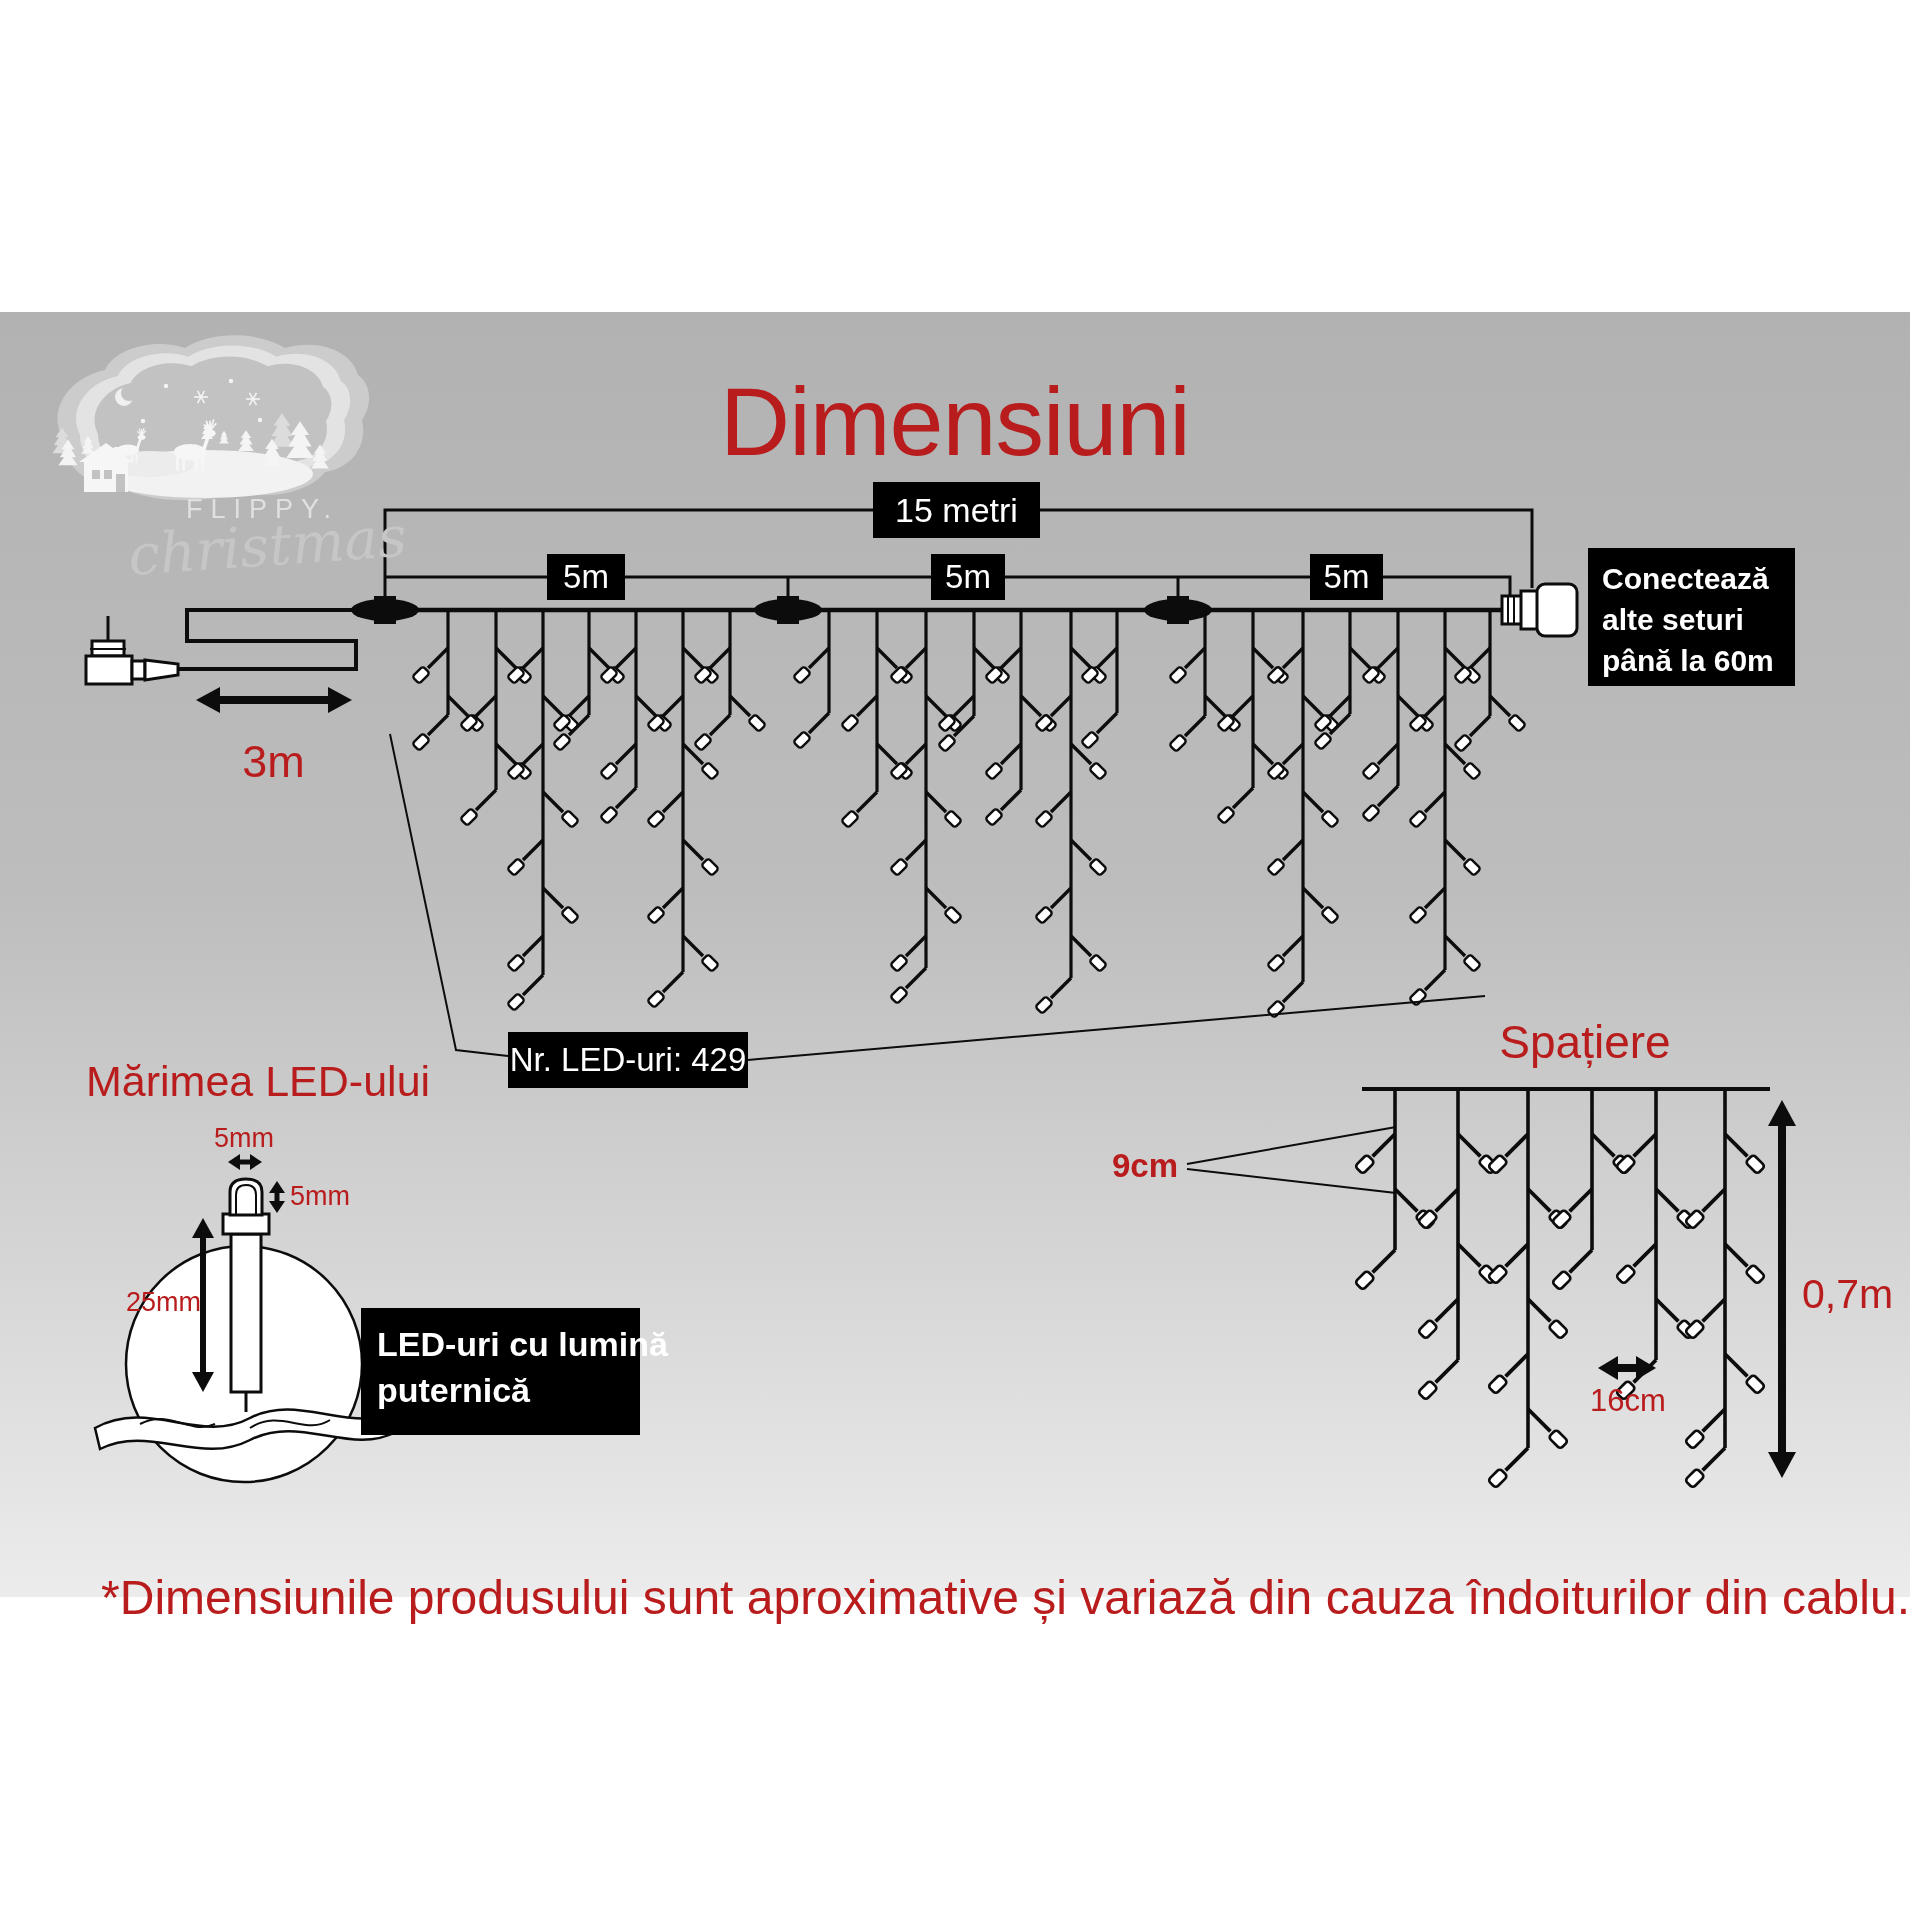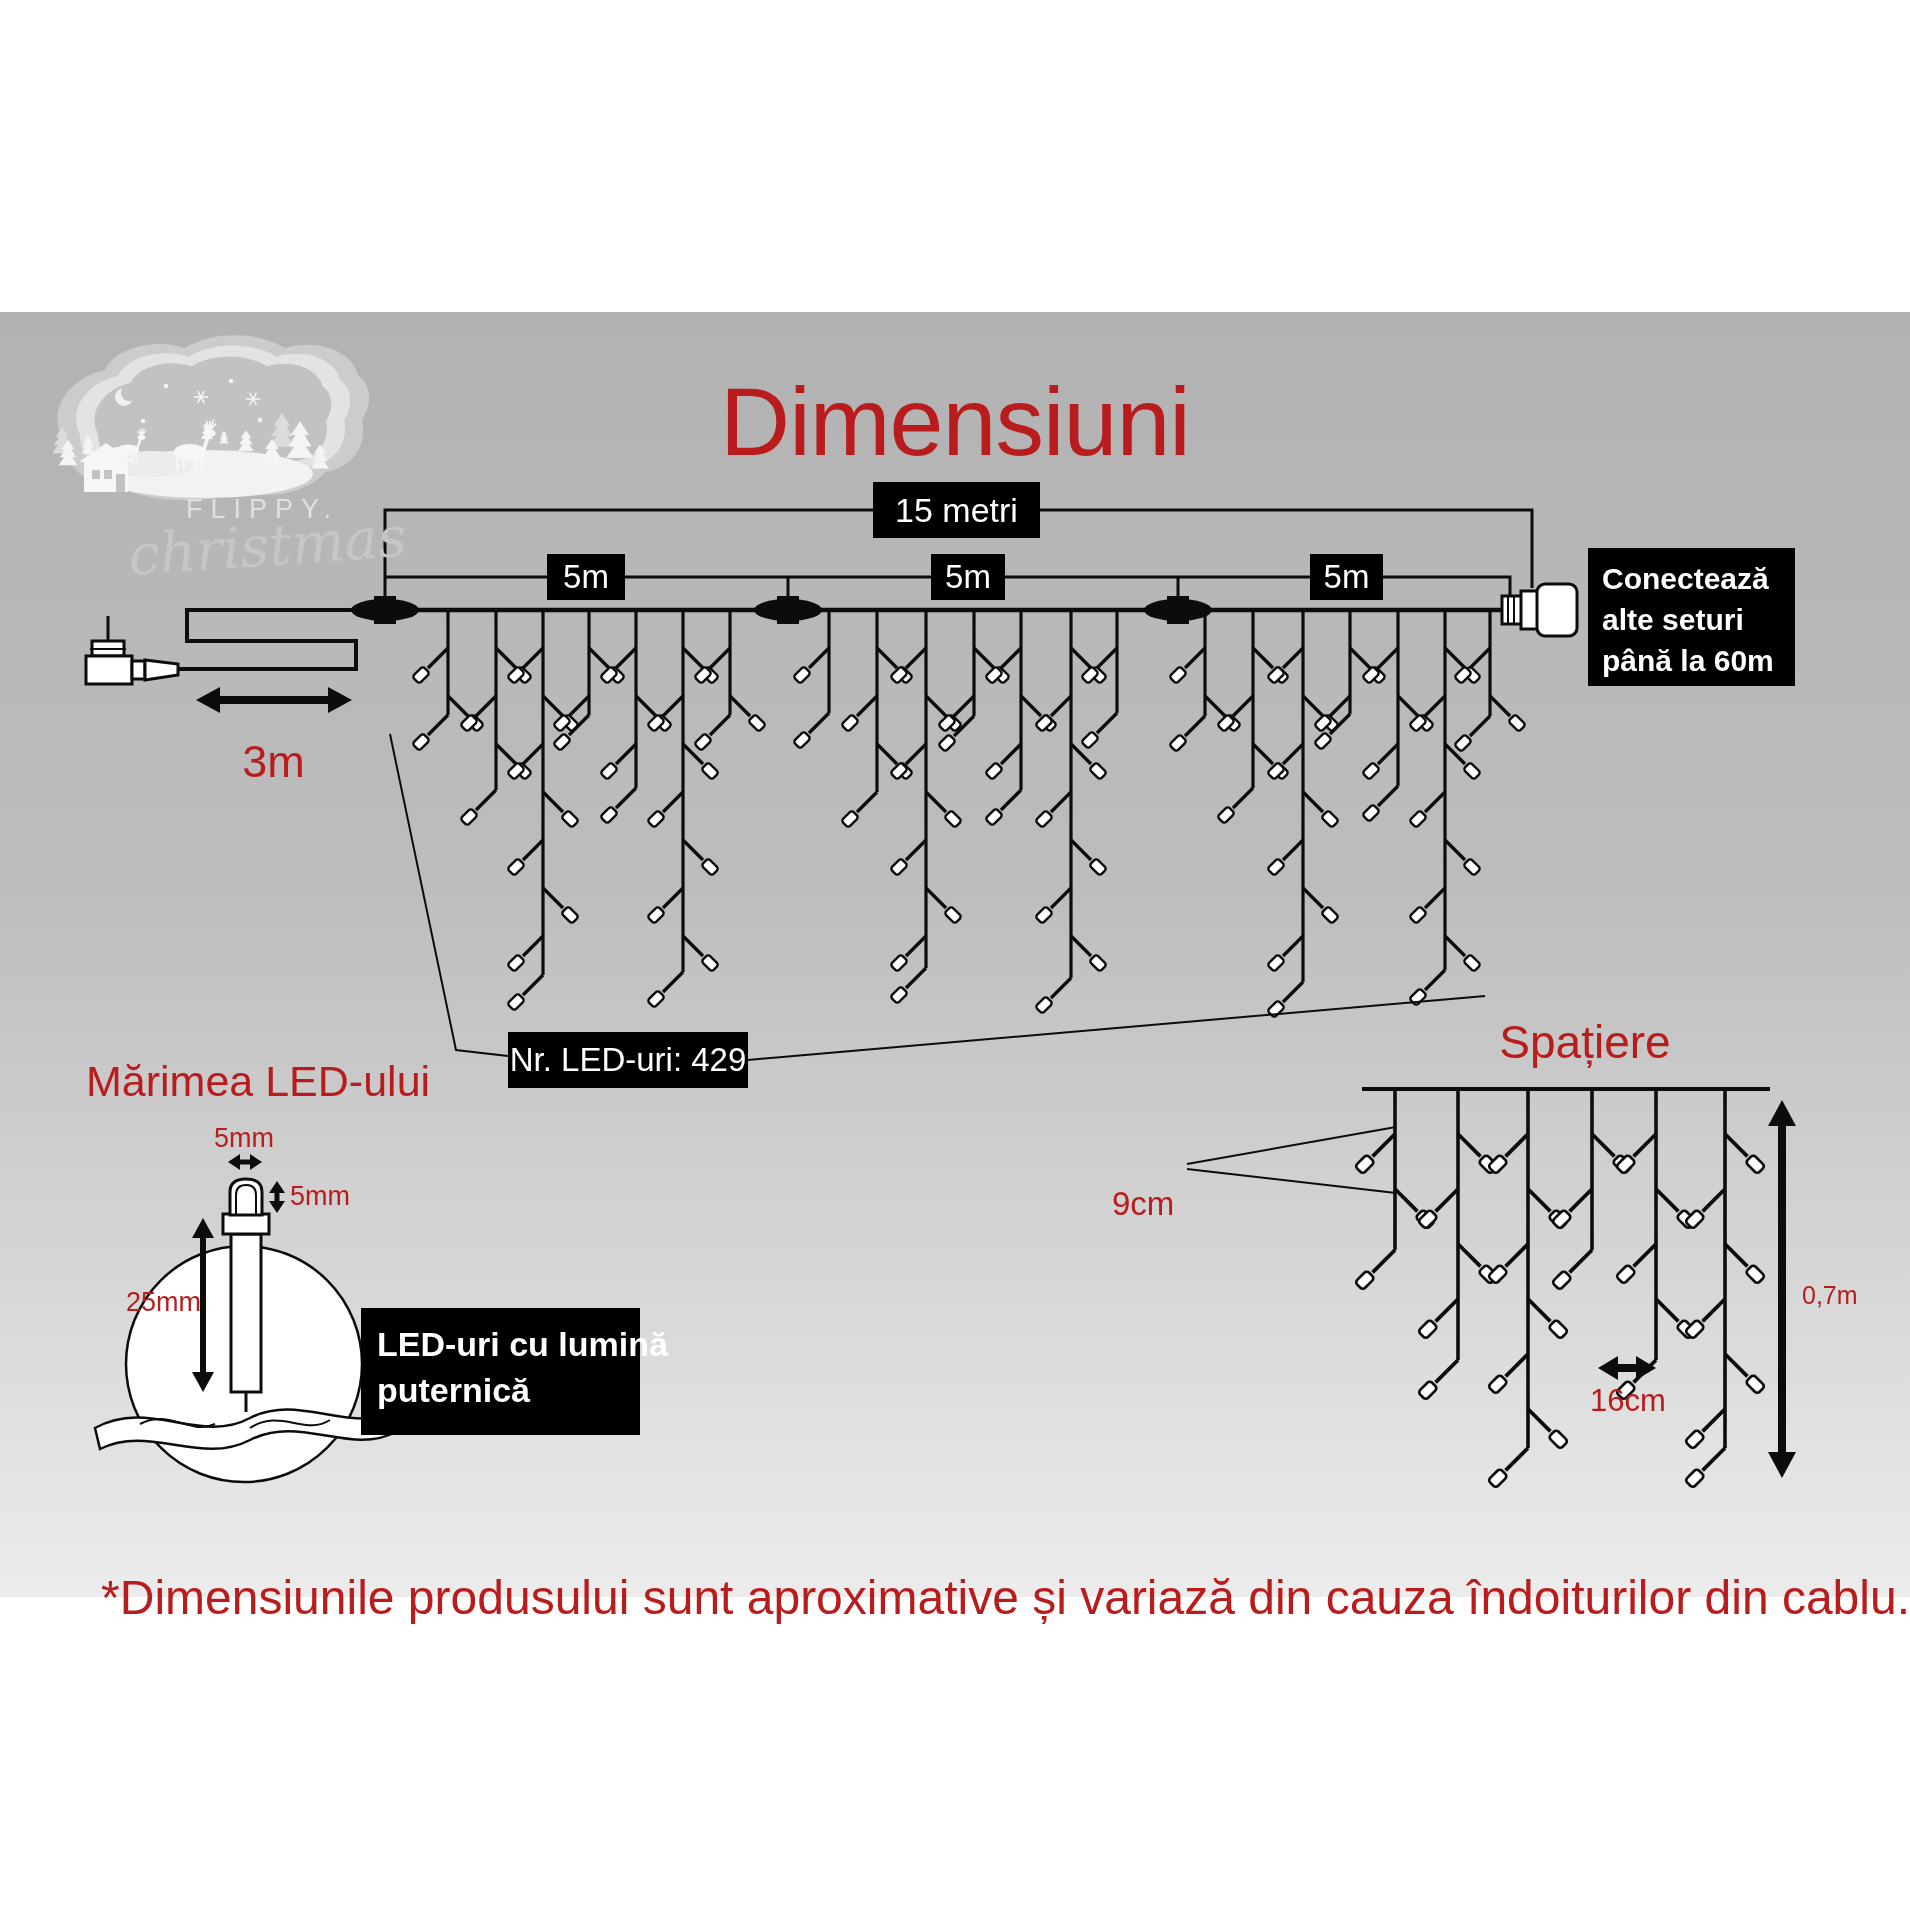--- a/index.html
+++ b/index.html
@@ -445,16 +445,16 @@
   <div>LED-uri cu lumină</div>
   <div>puternică</div>
 </div>
 
 <div class="lbl center" style="left:195px;top:718px;width:157px;font-size:45px;margin-top:20px;">3m</div>
 <div class="lbl" style="left:86px;top:1058px;font-size:43px;">Mărimea LED-ului</div>
 <div class="lbl center" style="left:200px;top:1124px;width:88px;font-size:27px;">5mm</div>
 <div class="lbl" style="left:290px;top:1182px;font-size:27px;">5mm</div>
 <div class="lbl" style="left:126px;top:1288px;font-size:27px;">25mm</div>
 <div class="lbl center" style="left:1430px;top:1018px;width:310px;font-size:46px;">Spațiere</div>
-<div class="lbl" style="left:1112px;top:1186px;font-size:33px;">9cm</div>
+<div class="lbl" style="left:1112px;top:1148px;font-size:33px;font-weight:bold;">9cm</div>
 <div class="lbl center" style="left:1582px;top:1384px;width:92px;font-size:31px;">16cm</div>
-<div class="lbl" style="left:1802px;top:1272px;font-size:25px;margin-top:10px;">0,7m</div>
+<div class="lbl" style="left:1802px;top:1272px;font-size:41px;">0,7m</div>
 <div class="lbl center" style="left:0;top:1572px;width:1910px;font-size:48px;text-align:right;">*Dimensiunile produsului sunt aproximative și variază din cauza îndoiturilor din cablu.</div>
 
 </body></html>

